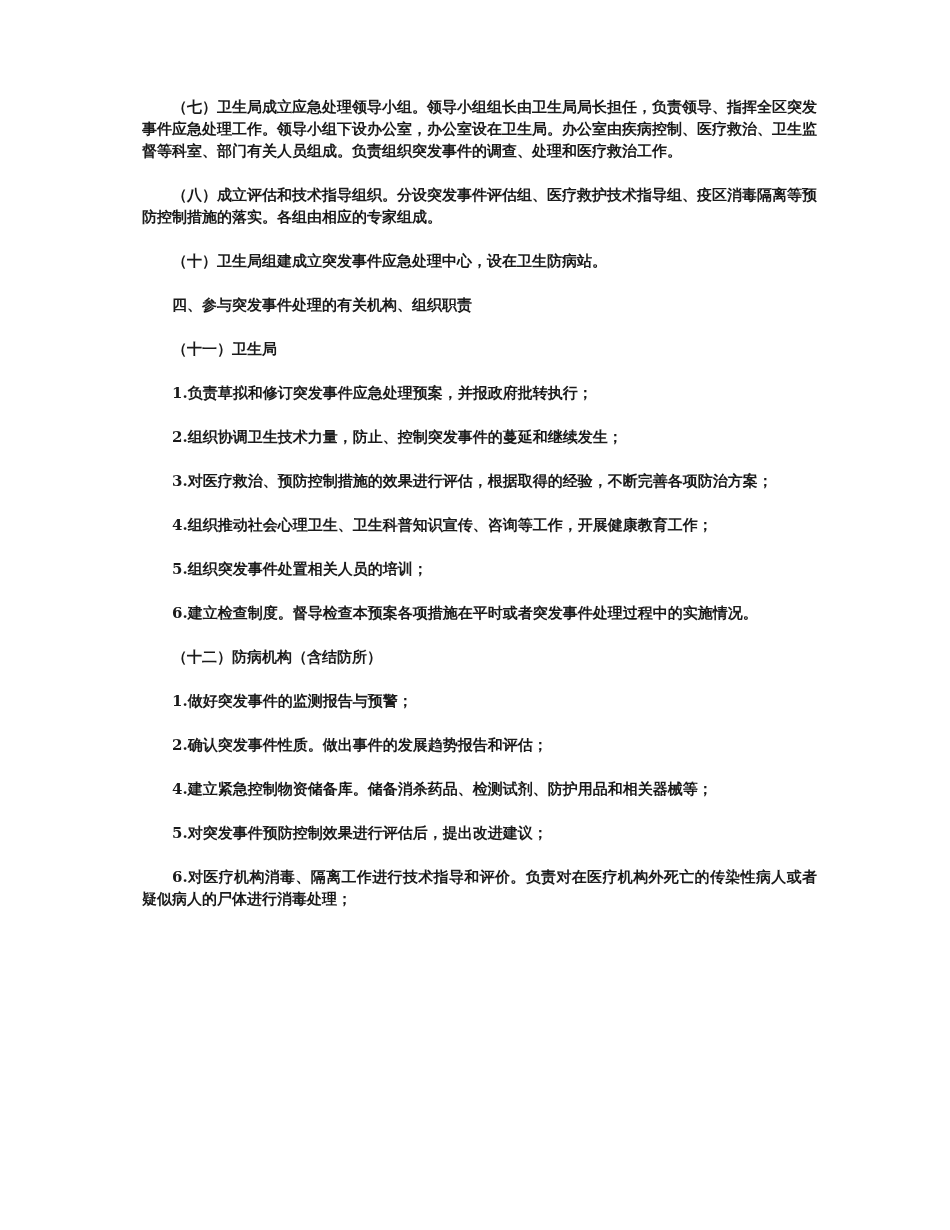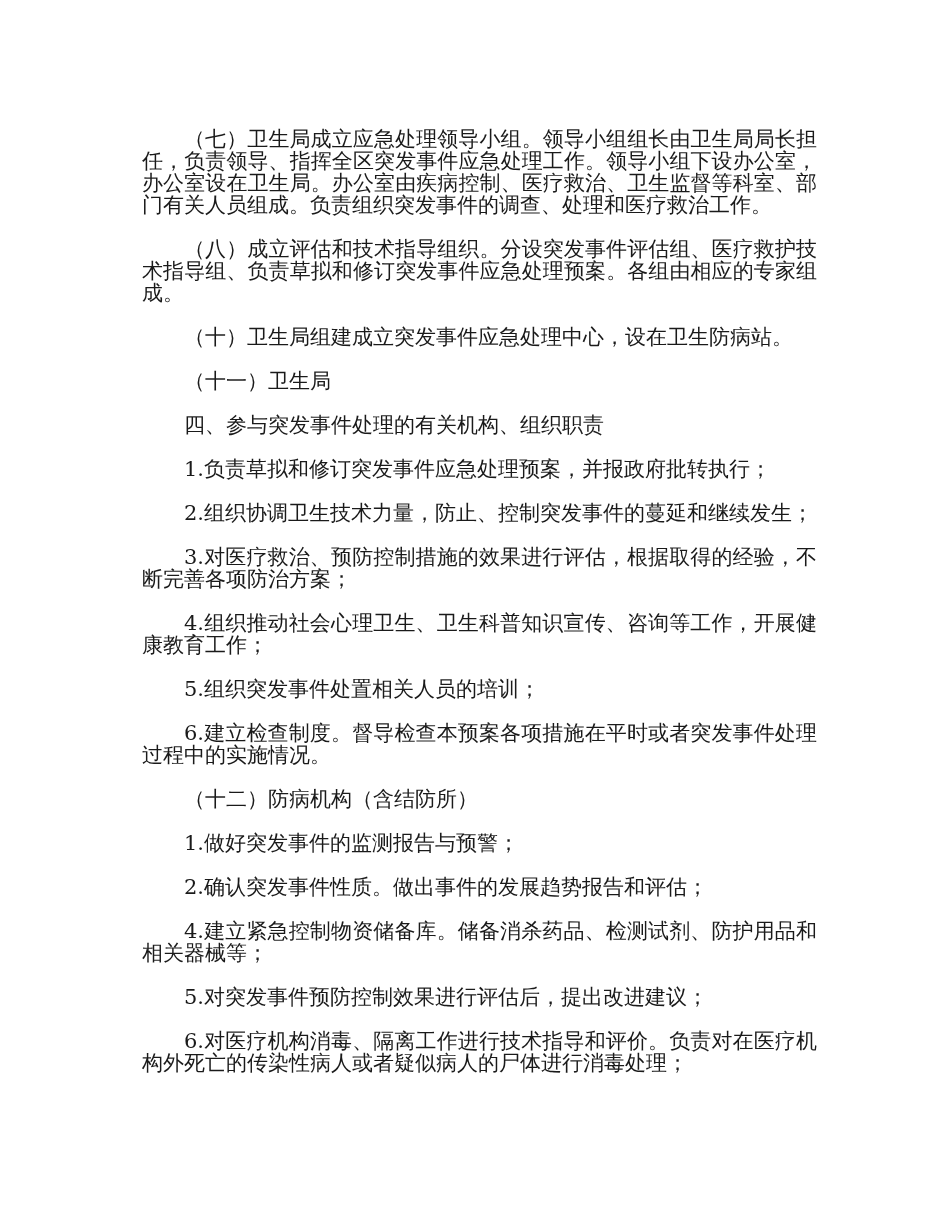--- a/index.html
+++ b/index.html
@@ -9,44 +9,45 @@
     }
     body {
       width: 950px;
       height: 1230px;
       position: relative;
       overflow: hidden;
     }
     .page {
       position: absolute;
       left: 142px;
-      top: 128px;
+      top: 96px;
       width: 675px;
       font-family: "DejaVu Serif", "Liberation Serif", serif;
-      font-size: 21px;
+      font-size: 15px;
       line-height: 22px;
       color: #1a1a1a;
+      font-weight: bold;
     }
     .para {
       margin: 0 0 22px 0;
       text-indent: 2em;
       text-align: justify;
       word-break: break-all;
       line-break: anywhere;
     }
   </style>
 </head>
 <body>
 
 <div class="page">
   <p class="para">（七）卫生局成立应急处理领导小组。领导小组组长由卫生局局长担任，负责领导、指挥全区突发事件应急处理工作。领导小组下设办公室，办公室设在卫生局。办公室由疾病控制、医疗救治、卫生监督等科室、部门有关人员组成。负责组织突发事件的调查、处理和医疗救治工作。</p>
-  <p class="para">（八）成立评估和技术指导组织。分设突发事件评估组、医疗救护技术指导组、负责草拟和修订突发事件应急处理预案。各组由相应的专家组成。</p>
+  <p class="para">（八）成立评估和技术指导组织。分设突发事件评估组、医疗救护技术指导组、疫区消毒隔离等预防控制措施的落实。各组由相应的专家组成。</p>
   <p class="para">（十）卫生局组建成立突发事件应急处理中心，设在卫生防病站。</p>
+  <p class="para">四、参与突发事件处理的有关机构、组织职责</p>
   <p class="para">（十一）卫生局</p>
-  <p class="para">四、参与突发事件处理的有关机构、组织职责</p>
   <p class="para">1.负责草拟和修订突发事件应急处理预案，并报政府批转执行；</p>
   <p class="para">2.组织协调卫生技术力量，防止、控制突发事件的蔓延和继续发生；</p>
   <p class="para">3.对医疗救治、预防控制措施的效果进行评估，根据取得的经验，不断完善各项防治方案；</p>
   <p class="para">4.组织推动社会心理卫生、卫生科普知识宣传、咨询等工作，开展健康教育工作；</p>
   <p class="para">5.组织突发事件处置相关人员的培训；</p>
   <p class="para">6.建立检查制度。督导检查本预案各项措施在平时或者突发事件处理过程中的实施情况。</p>
   <p class="para">（十二）防病机构（含结防所）</p>
   <p class="para">1.做好突发事件的监测报告与预警；</p>
   <p class="para">2.确认突发事件性质。做出事件的发展趋势报告和评估；</p>
   <p class="para">4.建立紧急控制物资储备库。储备消杀药品、检测试剂、防护用品和相关器械等；</p>

